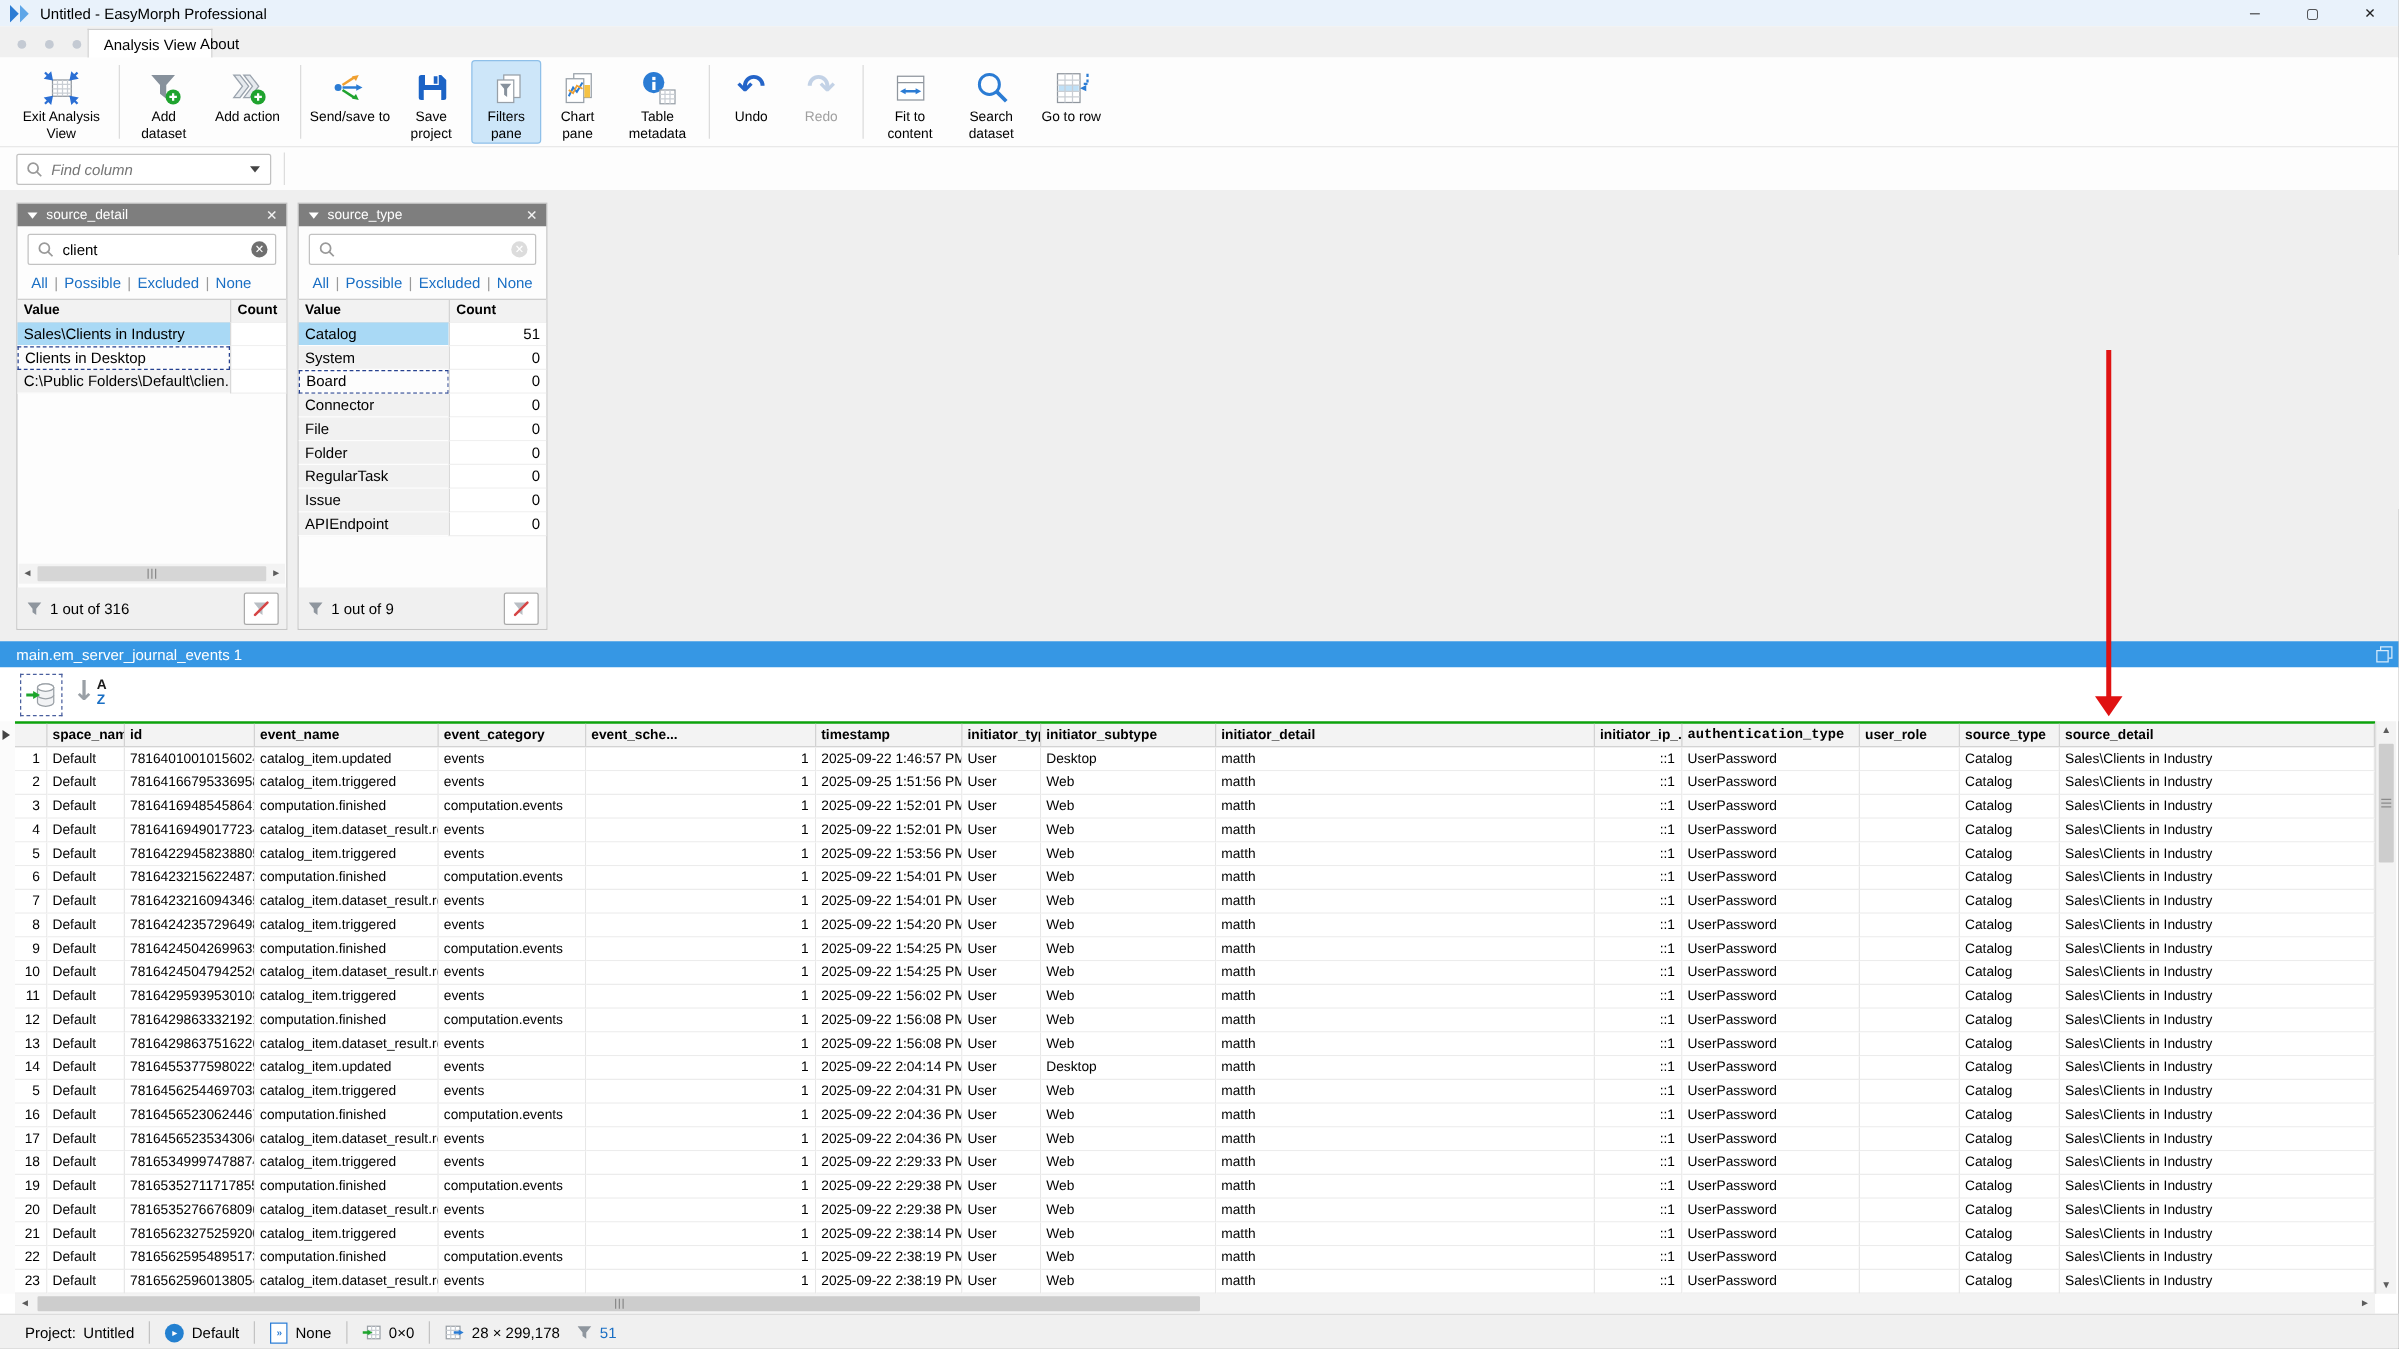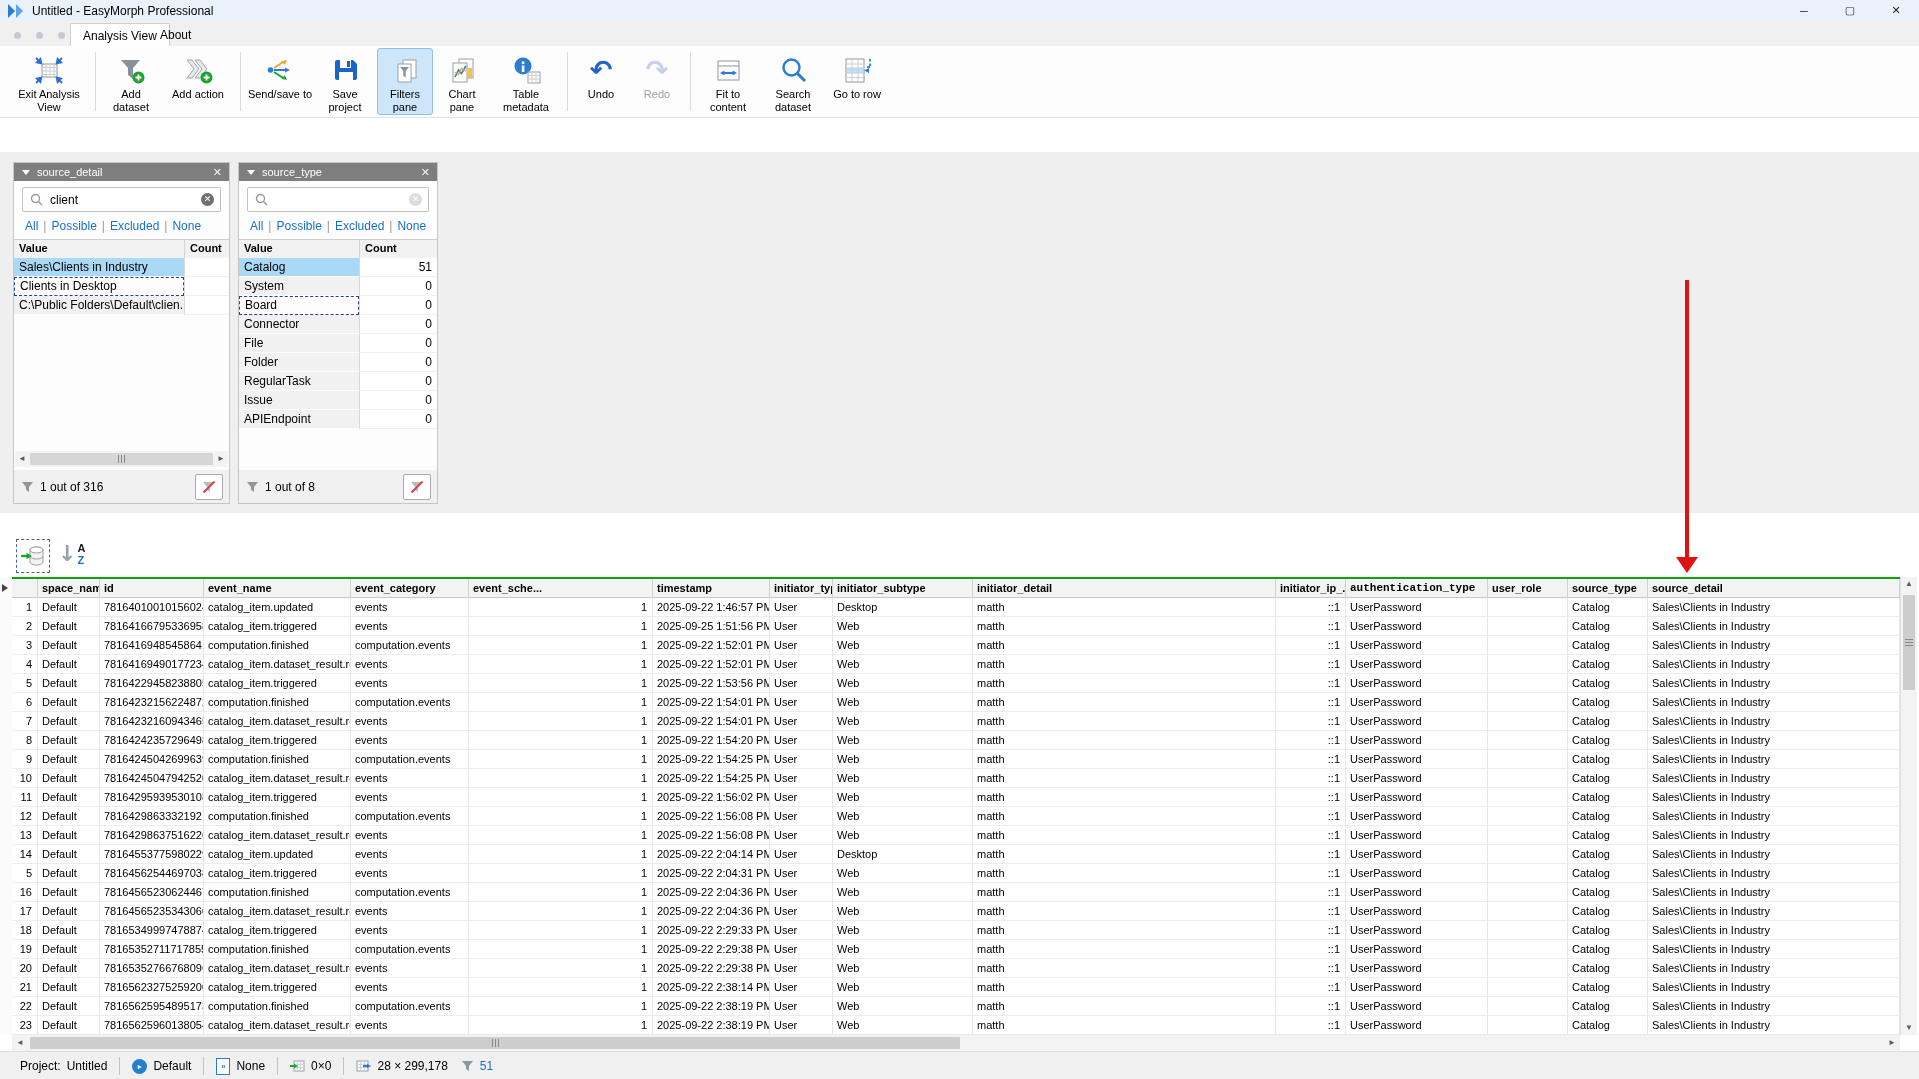--- a/index.html
+++ b/index.html
@@ -337,20 +337,31 @@
           <path d="M5 9h18M5 13h18M5 18h18M5 22.5h18M11 4v23M17 4v23" stroke="#c9ced4" fill="none"></path>
           <path d="M29 4v8" stroke="#2b7cd4" stroke-width="1.8" stroke-dasharray="2.5 2"></path>
           <path d="M29 12h-3" stroke="#2b7cd4" stroke-width="1.8"></path>
           <polygon points="24,15.5 29,13 29,18" fill="#2b7cd4" transform="translate(-1,0)"></polygon>
         </svg>
       </div>
       <div class="rb-label">Go to row</div>
     </div>
   </div>
 
+  <div class="findrow">
+    <div class="find-box">
+      <svg class="mag" width="13" height="13" viewBox="0 0 13 13">
+        <circle cx="5.5" cy="5.5" r="4" fill="none" stroke="#9a9a9a" stroke-width="1.4"></circle>
+        <path d="M8.5 8.5L12 12" stroke="#9a9a9a" stroke-width="1.4"></path>
+      </svg>
+      <input placeholder="Find column" style="">
+      <div class="caret-down"></div>
+    </div>
+    <div class="findrow-vsep"></div>
+  </div>
 
   <div class="filters-area">
     <div class="fpanel p1">
         <div class="fp-header">
           <div class="fp-tri"></div>
           <div class="">source_detail</div>
           <div class="fp-close">✕</div>
         </div>
         <div class="fp-searchbox">
           <svg width="13" height="13" viewBox="0 0 13 13" class="mag">
@@ -473,34 +484,41 @@
           </div>
           <div class="fp-row">
             <div class="fp-val">APIEndpoint</div>
             <div class="fp-count">0</div>
           </div>
         </div>
         <div class="fp-footer">
           <svg width="12" height="12" viewBox="0 0 12 12" style="margin:0 6px 0 8px">
             <polygon points="0,1 11,1 7,6 7,11 4,8.8 4,6" fill="#8f969e"></polygon>
           </svg>
-          <div class="fp-footer-text">1 out of 8</div>
+          <div class="fp-footer-text">1 out of 9</div>
           <div class="fp-clear-filter">
             <svg width="12" height="12" viewBox="0 0 12 12">
               <polygon points="0,1 11,1 7,6 7,11 4,8.8 4,6" fill="#b9bec4"></polygon>
             </svg>
             <span class="redslash"></span>
           </div>
         </div>
       </div>
   </div>
 
   <div class="red-arrow-line"></div>
   <div class="red-arrow-head"></div>
 
+  <div class="dt-titlebar">
+    <span>main.em_server_journal_events 1</span>
+    <div class="popout">
+        <i class="f"></i>
+        <i class="b"></i>
+      </div>
+  </div>
 
   <div class="dt-toolbar">
     <div class="db-box">
       <svg width="26" height="26" viewBox="0 0 26 26">
         <path d="M10 7c0-1.7 3-3 6.5-3S23 5.3 23 7v12c0 1.7-3 3-6.5 3S10 20.7 10 19z" fill="#f2f3f5" stroke="#9aa0a6"></path>
         <ellipse cx="16.5" cy="7" rx="6.5" ry="3" fill="#fff" stroke="#9aa0a6"></ellipse>
         <path d="M10 13c0 1.7 3 3 6.5 3s6.5-1.3 6.5-3" fill="none" stroke="#9aa0a6"></path>
         <path d="M1 13h7" stroke="#1ea52c" stroke-width="2.4"></path>
         <polygon points="12,13 6.5,9.8 6.5,16.2" fill="#1ea52c"></polygon>
       </svg>

